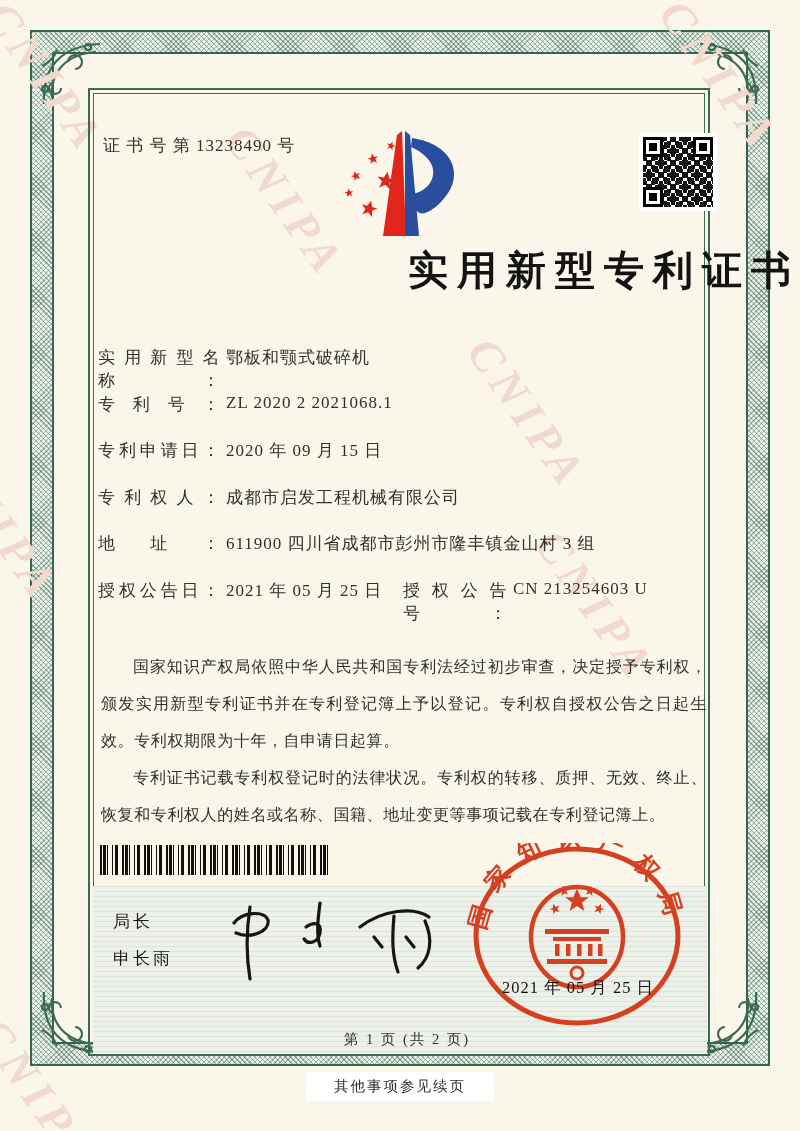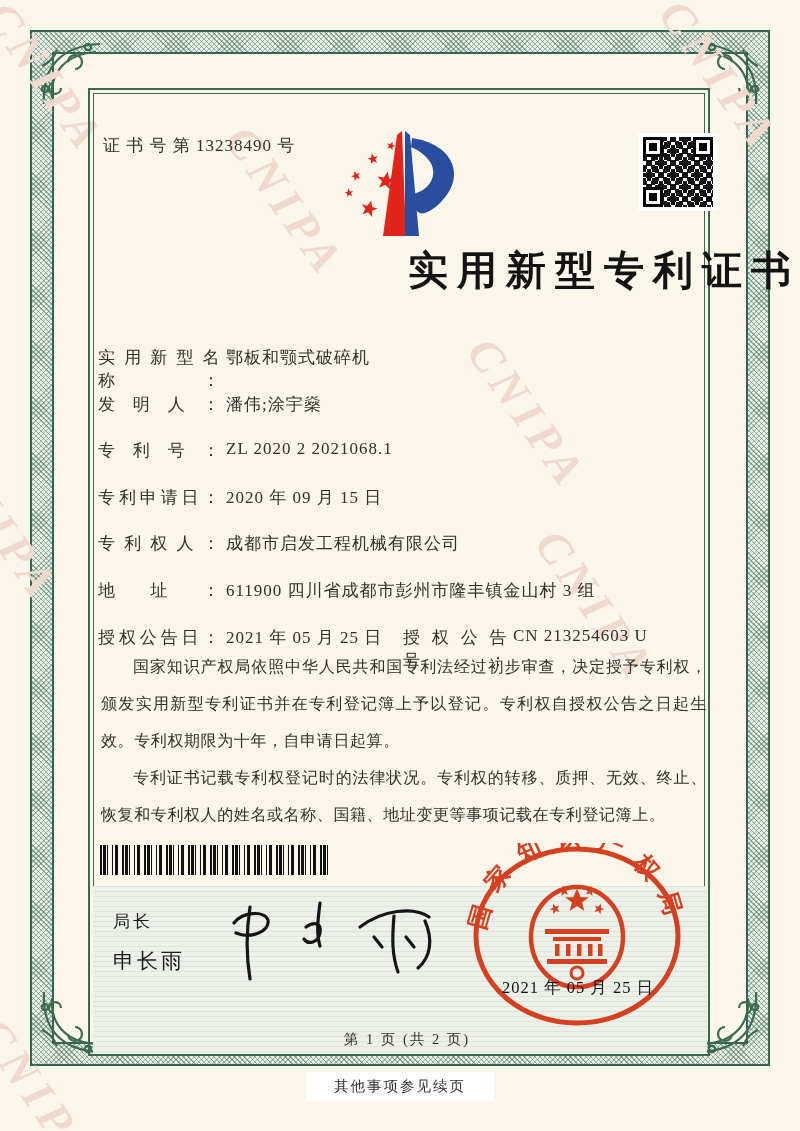--- a/index.html
+++ b/index.html
@@ -69,21 +69,21 @@
   }
   .paras p{margin:0;text-indent:2em;}
   .barcode{
     position:absolute;left:100px;top:845px;width:232px;height:30px;z-index:3;
     background:repeating-linear-gradient(90deg,
       #111 0 2px,transparent 2px 3px,#111 3px 6px,transparent 6px 7px,
       #111 7px 8px,transparent 8px 12px,#111 12px 13px,transparent 13px 15px,
       #111 15px 18px,transparent 18px 22px);
   }
   .signer-role{position:absolute;left:113px;top:910px;z-index:4;font-size:17px;letter-spacing:3px;color:#1c1c1c;}
-  .signer-name{position:absolute;left:113px;top:947px;z-index:4;font-size:21px;letter-spacing:3px;color:#1c1c1c;}
+  .signer-name{position:absolute;left:113px;top:947px;z-index:4;font-size:17px;letter-spacing:3px;color:#1c1c1c;}
   .sig{position:absolute;left:222px;top:893px;z-index:4;}
   .seal{position:absolute;left:467px;top:843px;z-index:4;}
   .seal-date{
     position:absolute;left:467px;top:977px;width:222px;z-index:5;text-align:center;
     font-size:16.5px;letter-spacing:1px;color:#121212;
   }
   .page-info{position:absolute;left:14px;right:0;top:1030px;z-index:3;text-align:center;font-size:14.5px;letter-spacing:2px;color:#33302c;}
   .cont-note{
     position:absolute;left:50%;top:1072px;transform:translateX(-50%);z-index:3;
     background:#ffffff;padding:5px 28px;font-size:14.5px;letter-spacing:2px;color:#33302c;white-space:nowrap;
@@ -149,23 +149,20 @@
   <span class="qr-f qr-tl"></span>
   <span class="qr-f qr-tr"></span>
   <span class="qr-f qr-bl"></span>
 </div>
 
 <div class="title">实用新型专利证书</div>
 
 <div class="fields">
   <div class="f-row">
     <span class="f-label">实用新型名称：</span><span class="f-value">鄂板和颚式破碎机</span>
-  </div>
-  <div class="f-row">
-    <span class="f-label">发明人：</span><span class="f-value">潘伟;涂宇燊</span>
   </div>
   <div class="f-row">
     <span class="f-label">专利号：</span><span class="f-value">ZL 2020 2 2021068.1</span>
   </div>
   <div class="f-row">
     <span class="f-label">专利申请日：</span><span class="f-value">2020 年 09 月 15 日</span>
   </div>
   <div class="f-row">
     <span class="f-label">专利权人：</span><span class="f-value">成都市启发工程机械有限公司</span>
   </div>

